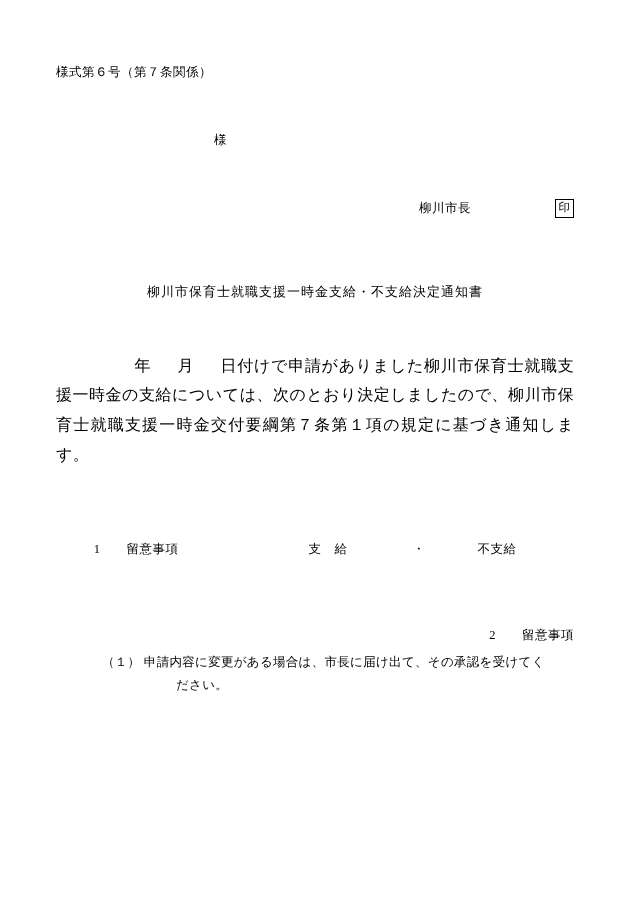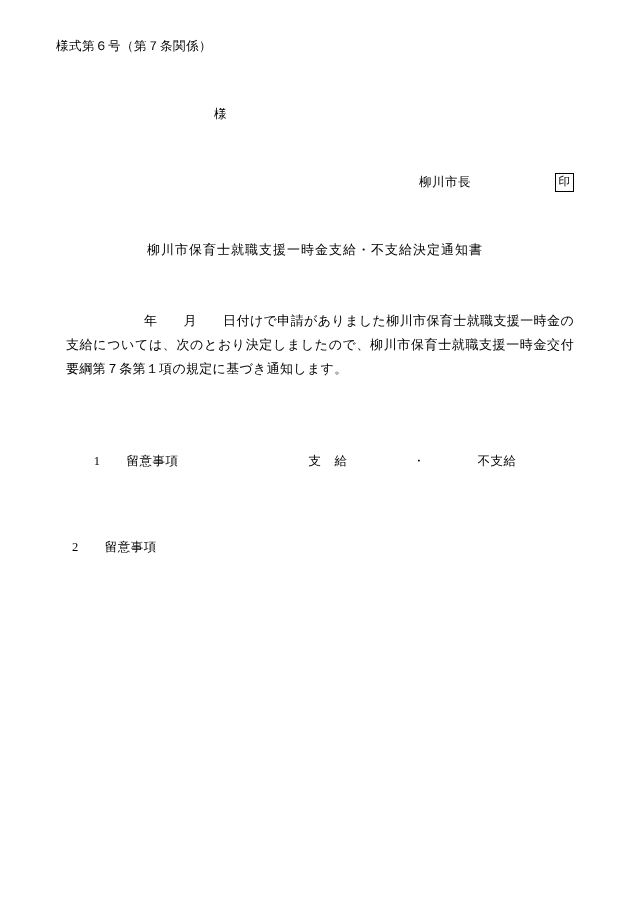--- a/index.html
+++ b/index.html
@@ -17,21 +17,21 @@
   }
   .page {
     position: relative;
     width: 630px;
     height: 903px;
     box-sizing: border-box;
   }
   .doc-body {
     position: absolute;
     left: 56px;
-    top: 36px;
+    top: 62px;
     width: 518px;
     font-size: 12.5px;
     line-height: 1.6;
   }
   .form-number {
     font-size: 12.5px;
     letter-spacing: 0.5px;
     margin: 0 0 14px 0;
   }
   .ref-block {
@@ -68,32 +68,31 @@
     height: 19px;
     border: 1px solid #000;
     display: flex;
     align-items: center;
     justify-content: center;
     font-size: 11.5px;
     line-height: 1;
     box-sizing: border-box;
   }
   .doc-title {
-    margin-top: 48px;
+    margin-top: 64px;
     text-align: center;
     font-size: 13px;
     letter-spacing: 1px;
   }
   .intro {
     margin-top: 48px;
-    font-size: 13px;
+    font-size: 16px;
     line-height: 1.85;
     text-align: justify;
     letter-spacing: 0.3px;
-    margin-left: 10px;
   }
   .intro .indent {
     display: inline-block;
     width: 78px;
   }
   .intro .blank-s {
     display: inline-block;
     width: 26px;
   }
   .section {
@@ -105,20 +104,21 @@
     margin-top: 50px;
     padding-left: 16px;
     white-space: pre;
   }
   .section-2 {
     margin-top: 46px;
     padding-left: 16px;
   }
   .section-2-head {
     white-space: pre;
+    text-align: right;
   }
   .item-1 {
     margin-top: 6px;
     padding-left: 30px;
     line-height: 1.85;
     letter-spacing: 0.3px;
   }
   .item-1-cont {
     padding-left: 74px;
   }
@@ -146,16 +146,21 @@
     <div class="intro">
       <span class="indent"></span><span>年</span><span class="blank-s"></span><span>月</span><span class="blank-s"></span><span>日</span><span>付けで申請がありました柳川市保育士就職支援一時金の支給については、次のとおり決定しましたので、柳川市保育士就職支援一時金交付要綱第７条第１項の規定に基づき通知します。</span>
     </div>
 
     <div class="section section-1">
       <span>1</span>　　<span>留意事項</span>　　　　　　　　　　<span>支　給　　　　　・　　　　不支給</span>
     </div>
 
     <div class="section section-2">
       <div class="section-2-head"><span>2</span>　　<span>留意事項</span></div>
+      <div class="item-1">
+        <span>（１）</span>
+        <span>申請内容に変更がある場合は、市長に届け出て、その承認を受けてく</span>
+        <div class="item-1-cont">ださい。</div>
+      </div>
     </div>
 
   </div>
 </div>
 
 </body></html>

